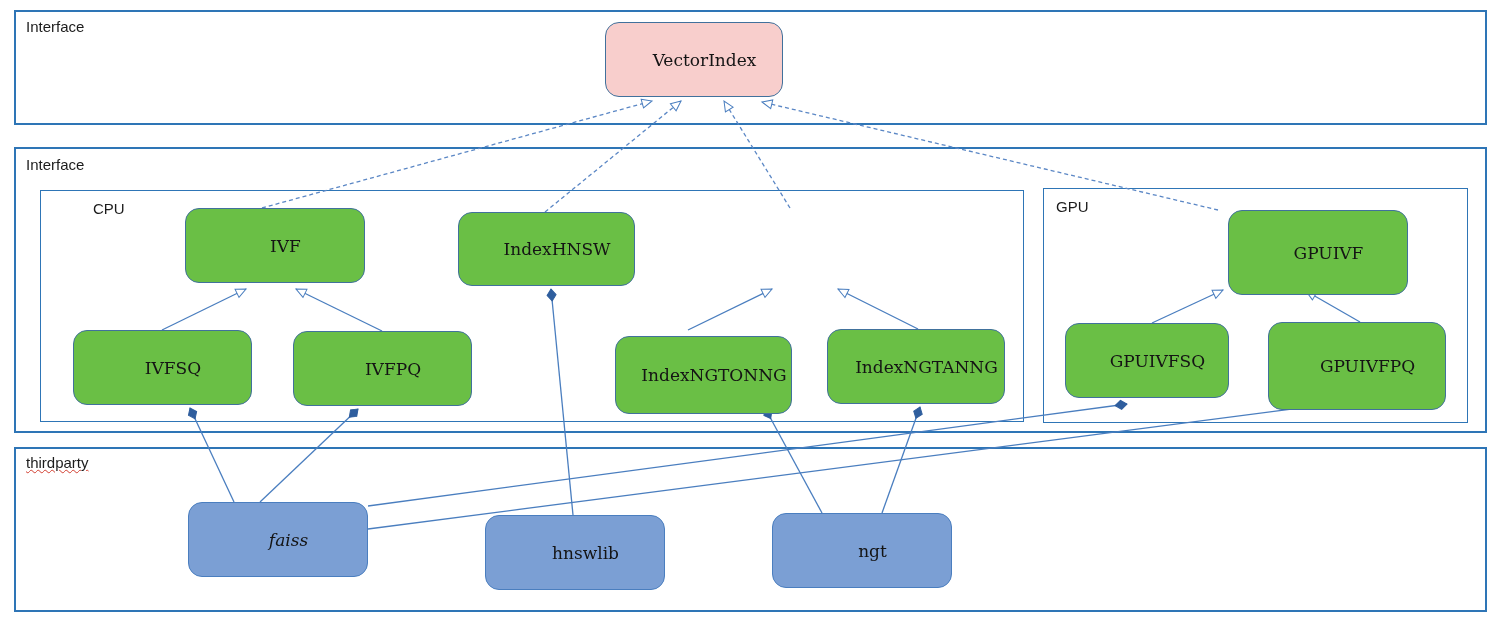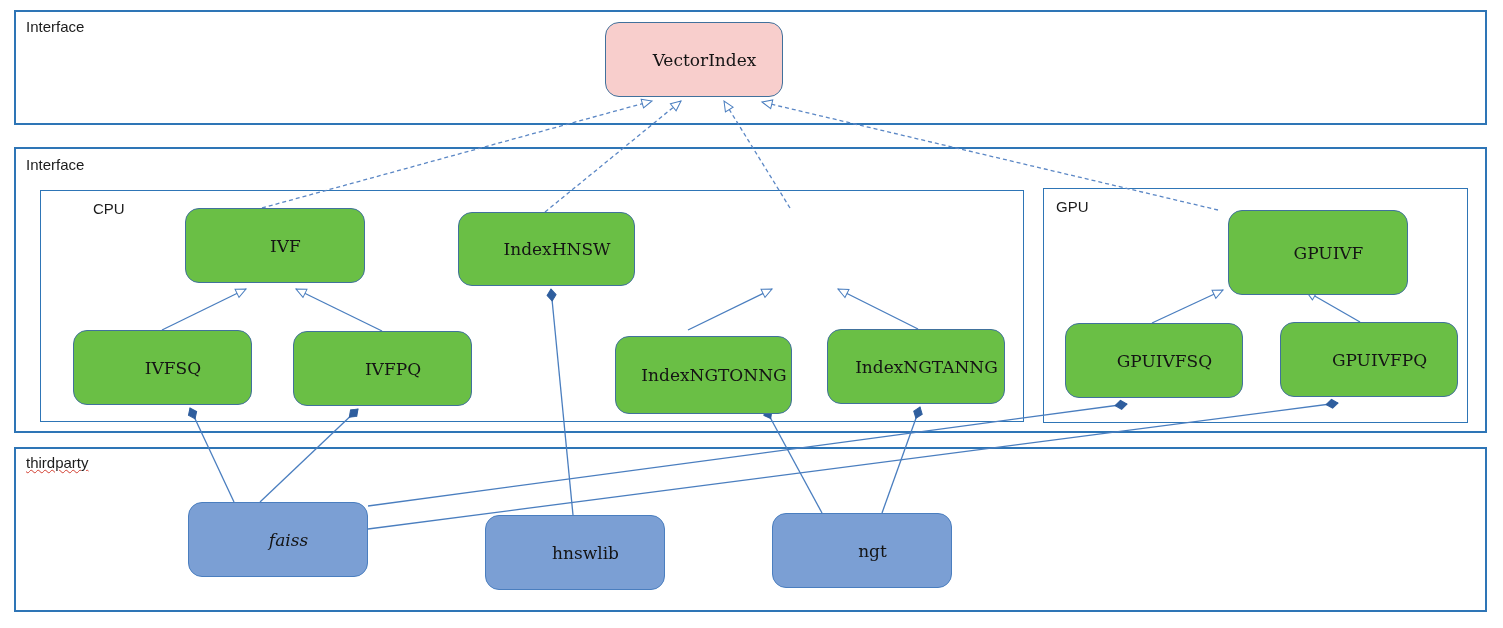--- a/index.html
+++ b/index.html
@@ -107,24 +107,24 @@
   <div class="node green" style="left:615px;top:336px;width:177px;height:78px;">
     <span>IndexNGTONNG</span>
   </div>
   <div class="node green" style="left:827px;top:329px;width:178px;height:75px;">
     <span>IndexNGTANNG</span>
   </div>
 
   <div class="node green" style="left:1210px;top:210px;width:180px;height:85px;margin-left:18px;">
     <span>GPUIVF</span>
   </div>
-  <div class="node green" style="left:1065px;top:323px;width:178px;height:75px;">
+  <div class="node green" style="left:1065px;top:323px;width:164px;height:75px;">
     <span>GPUIVFSQ</span>
   </div>
-  <div class="node green" style="left:1268px;top:322px;width:178px;height:75px;margin-left:12px;">
+  <div class="node green" style="left:1268px;top:322px;width:178px;height:88px;">
     <span>GPUIVFPQ</span>
   </div>
 
   <div class="node blue" style="left:188px;top:502px;width:180px;height:75px;font-style:italic;">
     <span>faiss</span>
   </div>
   <div class="node blue" style="left:485px;top:515px;width:180px;height:75px;">
     <span>hnswlib</span>
   </div>
   <div class="node blue" style="left:772px;top:513px;width:180px;height:75px;">

